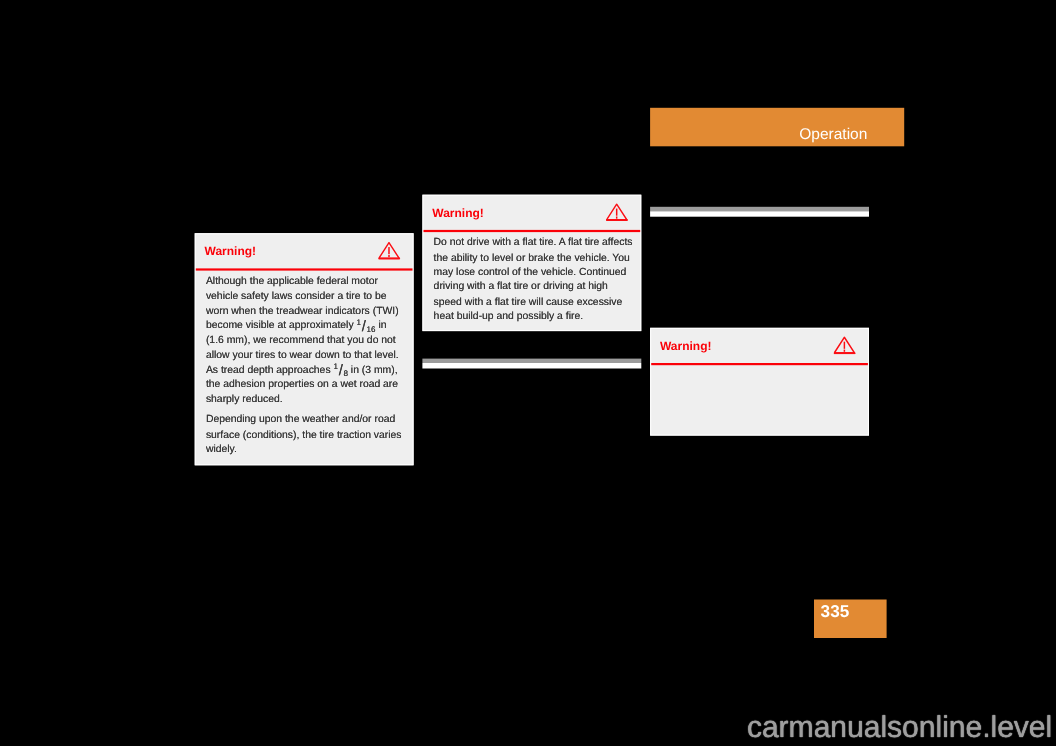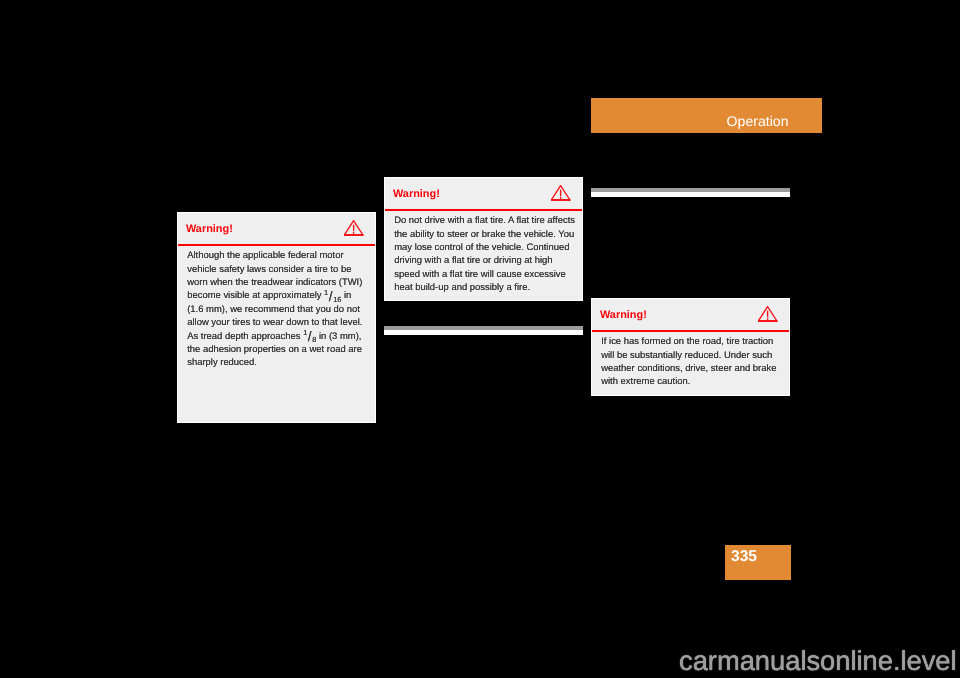--- a/index.html
+++ b/index.html
@@ -35,21 +35,21 @@
       text-shadow:0 0 .55px rgba(55,55,55,.95);}
   .warnbody p{margin:0;}
   .warnbody p + p{margin-top:5.6px;}
   .frac{white-space:nowrap;line-height:0;}
   .frac sup,.frac sub,.frac i{line-height:0;font-style:normal;display:inline-block;}
   .frac sup{font-size:.78em;vertical-align:.42em;margin-right:.6px;}
   .frac i{font-size:1.45em;vertical-align:-.20em;margin:0 .6px 0 0;}
   .frac sub{font-size:.78em;vertical-align:-.50em;}
 
   
-  .pagenum{position:absolute;left:725px;top:544.5px;width:66px;height:35px;background:#e28a33;}
+  .pagenum{position:absolute;left:740px;top:544.5px;width:66px;height:35px;background:#e28a33;}
   .pagenum span{position:absolute;left:6px;top:3px;color:#ffffff;font-weight:bold;
       font-size:15.6px;line-height:17px;}
 
   
   .watermark{position:absolute;left:679px;top:646px;color:#9e9e9e;
       font-size:27.4px;line-height:30px;letter-spacing:-.05px;white-space:nowrap;
       text-shadow:0 0 .9px #9e9e9e, 0 0 .9px #9e9e9e;}
 </style>
 </head>
 <body>
@@ -78,57 +78,55 @@
             <path d="M9.6 0.6 L18.9 14.9 L0.4 14.9 Z" fill="none" stroke="#fb0e14" stroke-width="1.3" stroke-linejoin="miter"></path>
             <rect x="0" y="14.1" width="19.4" height="1.8" fill="#fb0e14"></rect>
             <rect x="8.95" y="4.6" width="1.35" height="6.5" fill="#fb0e14"></rect>
             <rect x="8.95" y="11.8" width="1.35" height="2.0" fill="#fb0e14"></rect>
           </svg>
       </span>
     </div>
     <div class="redline"></div>
     <div class="warnbody">
       <p><span>Although the applicable federal motor vehicle safety laws consider a tire to be worn when the treadwear indicators (TWI) become visible at approximately</span> <span class="frac"><sup>1</sup><i>/</i><sub>16</sub></span> <span>in (1.6 mm), we recommend that you do not allow your tires to wear down to that level. As tread depth approaches</span> <span class="frac"><sup>1</sup><i>/</i><sub>8</sub></span> <span>in (3 mm), the adhesion properties on a wet road are sharply reduced.</span></p>
+      <p>Depending upon the weather and/or road surface (conditions), the tire traction varies widely.</p>
     </div>
   </div>
 
   <div class="warnbox" style="left:383.5px;top:176.5px;width:199px;height:124px;">
     <div class="warnhead">
       <span class="title">Warning!</span>
       <span class="tri">
         <svg width="20" height="17" viewBox="0 0 20 17" aria-hidden="true">
             <path d="M9.6 0.6 L18.9 14.9 L0.4 14.9 Z" fill="none" stroke="#fb0e14" stroke-width="1.3" stroke-linejoin="miter"></path>
             <rect x="0" y="14.1" width="19.4" height="1.8" fill="#fb0e14"></rect>
             <rect x="8.95" y="4.6" width="1.35" height="6.5" fill="#fb0e14"></rect>
             <rect x="8.95" y="11.8" width="1.35" height="2.0" fill="#fb0e14"></rect>
           </svg>
       </span>
     </div>
     <div class="redline"></div>
     <div class="warnbody">
-      <p>Do not drive with a flat tire. A flat tire affects the ability to steer or brake the vehicle. You may lose control of the vehicle. Continued driving with a flat tire or driving at high speed with a flat tire will cause excessive heat build-up and possibly a fire.</p>
+      <p>Do not drive with a flat tire. A flat tire affects the ability to level or brake the vehicle. You may lose control of the vehicle. Continued driving with a flat tire or driving at high speed with a flat tire will cause excessive heat build-up and possibly a fire.</p>
     </div>
   </div>
 
   <div class="warnbox" style="left:590.5px;top:297.5px;width:199px;height:98px;">
     <div class="warnhead">
       <span class="title">Warning!</span>
       <span class="tri">
         <svg width="20" height="17" viewBox="0 0 20 17" aria-hidden="true">
             <path d="M9.6 0.6 L18.9 14.9 L0.4 14.9 Z" fill="none" stroke="#fb0e14" stroke-width="1.3" stroke-linejoin="miter"></path>
             <rect x="0" y="14.1" width="19.4" height="1.8" fill="#fb0e14"></rect>
             <rect x="8.95" y="4.6" width="1.35" height="6.5" fill="#fb0e14"></rect>
             <rect x="8.95" y="11.8" width="1.35" height="2.0" fill="#fb0e14"></rect>
           </svg>
       </span>
     </div>
     <div class="redline"></div>
-    <div class="warnbody">
-      <p>If ice has formed on the road, tire traction will be substantially reduced. Under such weather conditions, drive, steer and brake with extreme caution.</p>
-    </div>
   </div>
 
   <div class="pagenum">
     <span>335</span>
   </div>
 
   <div class="watermark">carmanualsonline.level</div>
 
 </div>
 

